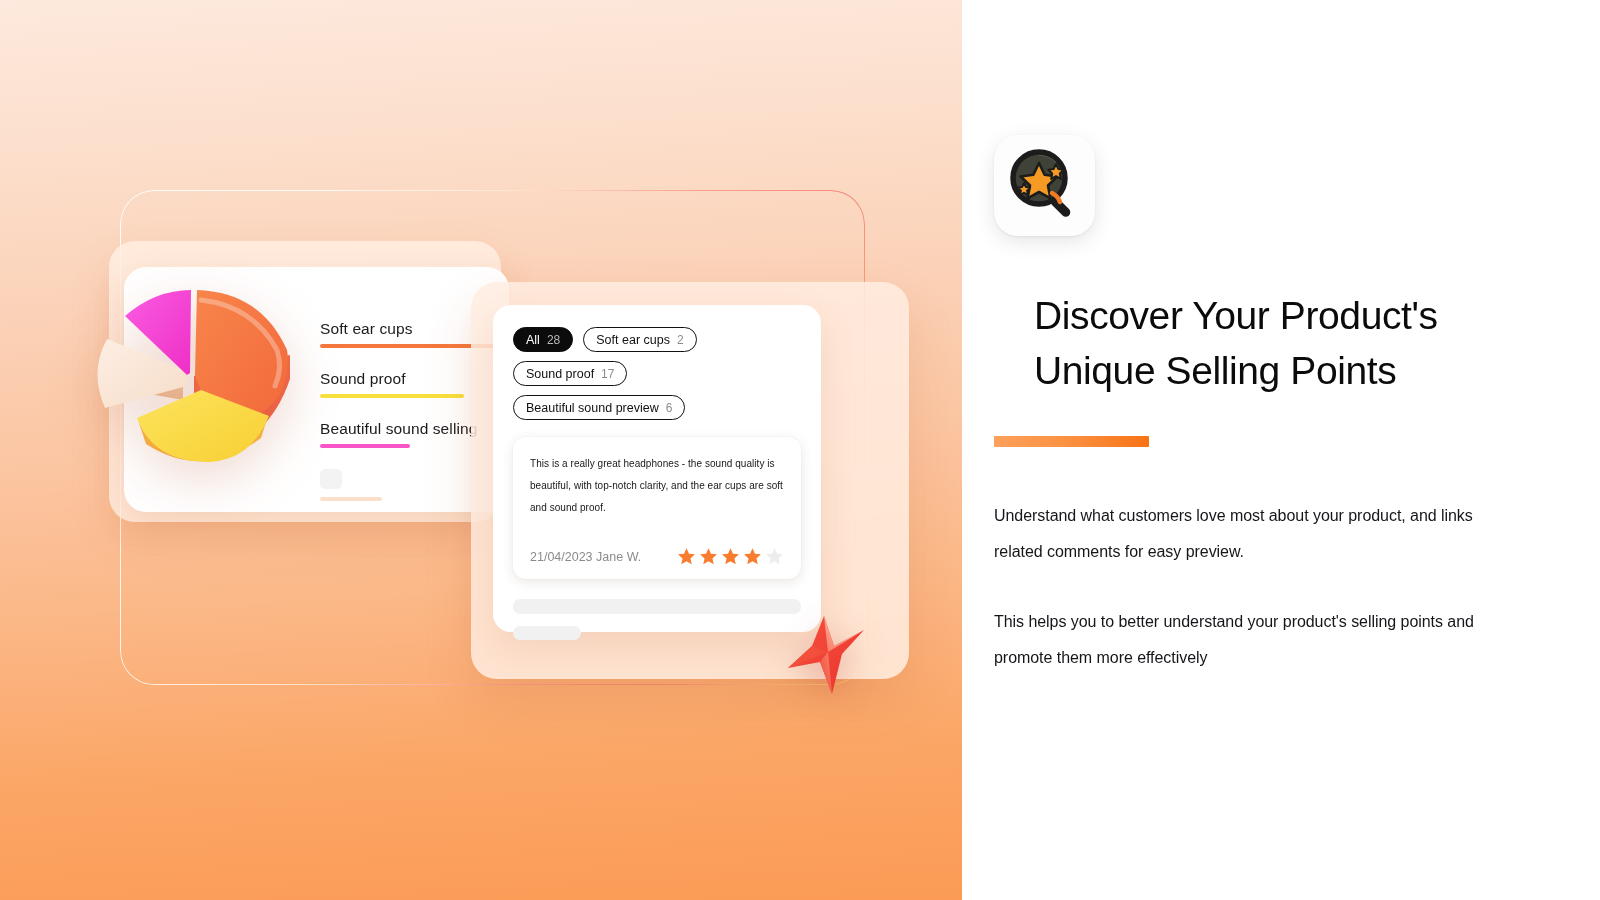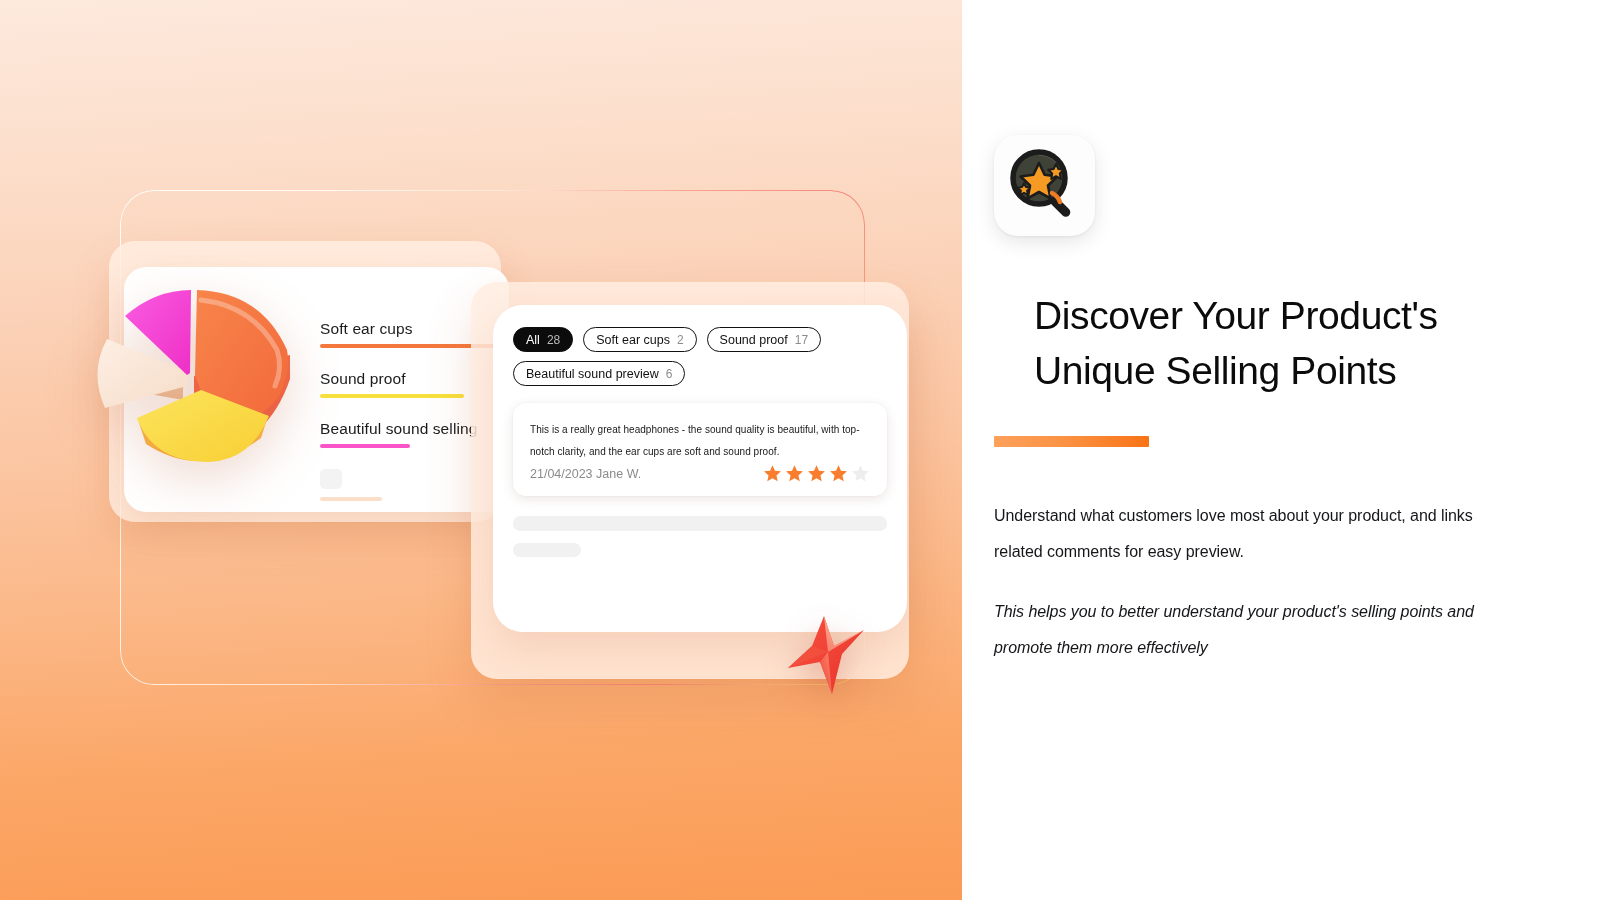--- a/index.html
+++ b/index.html
@@ -99,22 +99,22 @@
   
   .card-b-shell {
     position:absolute; left:471px; top:282px;
     width:438px; height:397px;
     border-radius:26px;
     background:rgba(255,236,223,.86);
     box-shadow:0 22px 48px rgba(186,88,36,.16);
   }
   .card-b {
     position:absolute; left:22px; top:23px;
-    width:414px; height:327px;
-    border-radius:30px;
+    width:328px; height:327px;
+    border-radius:18px;
     background:#ffffff;
     box-shadow:0 16px 38px rgba(186,88,36,.14);
     padding:22px 20px 0 20px;
   }
   .chips { display:flex; flex-wrap:wrap; gap:9px 10px; }
   .chip {
     display:inline-flex; align-items:center; gap:7px;
     height:25px; padding:0 12px;
     border:1.3px solid #121212; border-radius:13px;
     font-size:12.5px; color:#111; white-space:nowrap; background:#fff;
@@ -127,21 +127,21 @@
     margin-top:17px;
     border-radius:13px;
     background:#fff;
     box-shadow:0 3px 12px rgba(120,80,60,.14), 0 0 0 1px rgba(0,0,0,.015);
     padding:16px 17px 13px 17px;
   }
   .review-text {
     font-size:10px; line-height:22px; color:#181818; letter-spacing:.05px;
   }
   .review-meta {
-    margin-top:1px; display:flex; align-items:center; justify-content:space-between;
+    margin-top:28px; display:flex; align-items:center; justify-content:space-between;
   }
   .review-date { font-size:12.5px; color:#8b8b8b; }
   .stars { display:flex; gap:3px; }
   .stars svg { width:19px; height:19px; display:block; }
 
   .skel-line {
     height:15px; border-radius:7px; background:#f1f1f1; margin-top:20px;
   }
   .skel-line.w1 { width:100%; }
   .skel-line.w2 { width:68px; height:14px; margin-top:12px; }
@@ -180,21 +180,21 @@
     position:absolute; left:32px; top:436px;
     width:155px; height:11px; border-radius:1px;
     background:linear-gradient(90deg,#fca05b 0%,#fb9243 45%,#f97316 100%);
   }
   .body-block {
     position:absolute; left:32px; top:498px; width:512px;
   }
   .body-para {
     font-size:16px; line-height:36px; color:#15161a; letter-spacing:-.05px;
   }
-  .body-para + .body-para { margin-top:24px;font-style:italic; }
+  .body-para + .body-para { margin-top:34px; }
 </style>
 </head>
 <body>
 
 <div class="screen">
 
   <div class="left-panel">
 
     <div class="deco-frame"></div>
 

